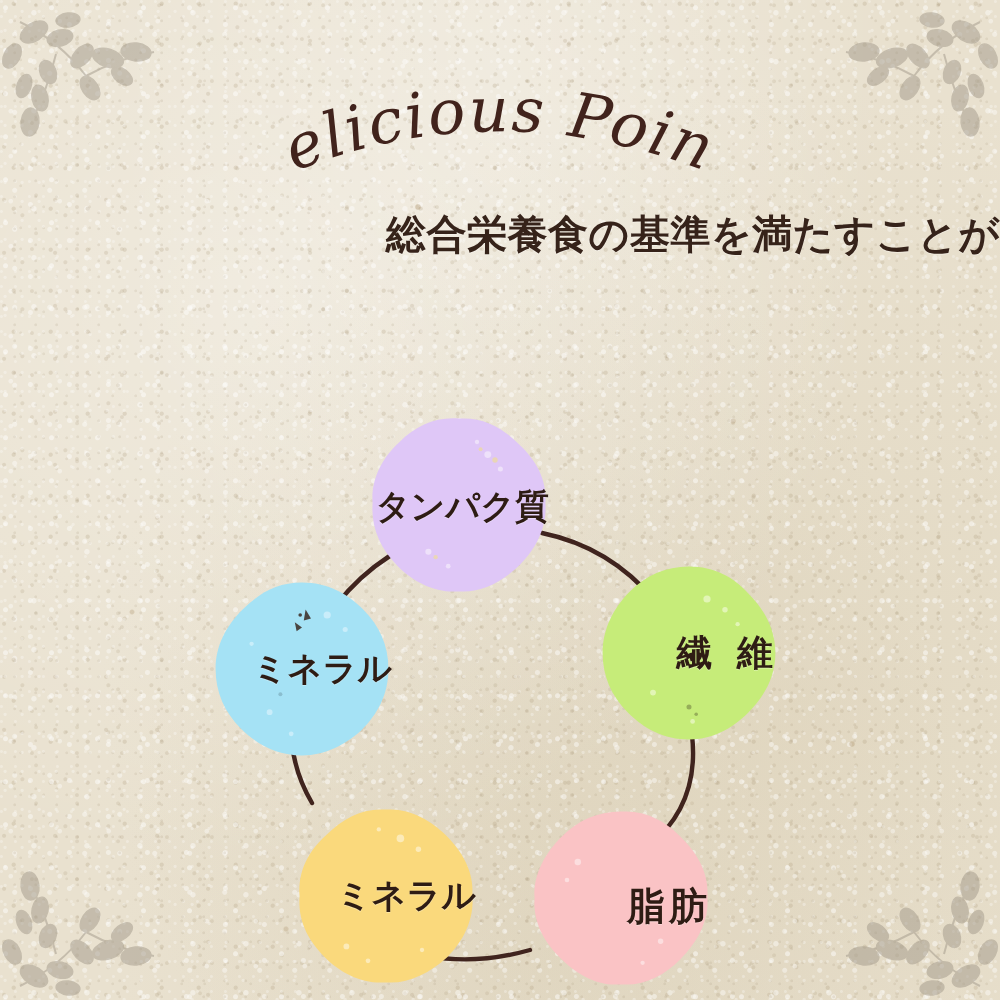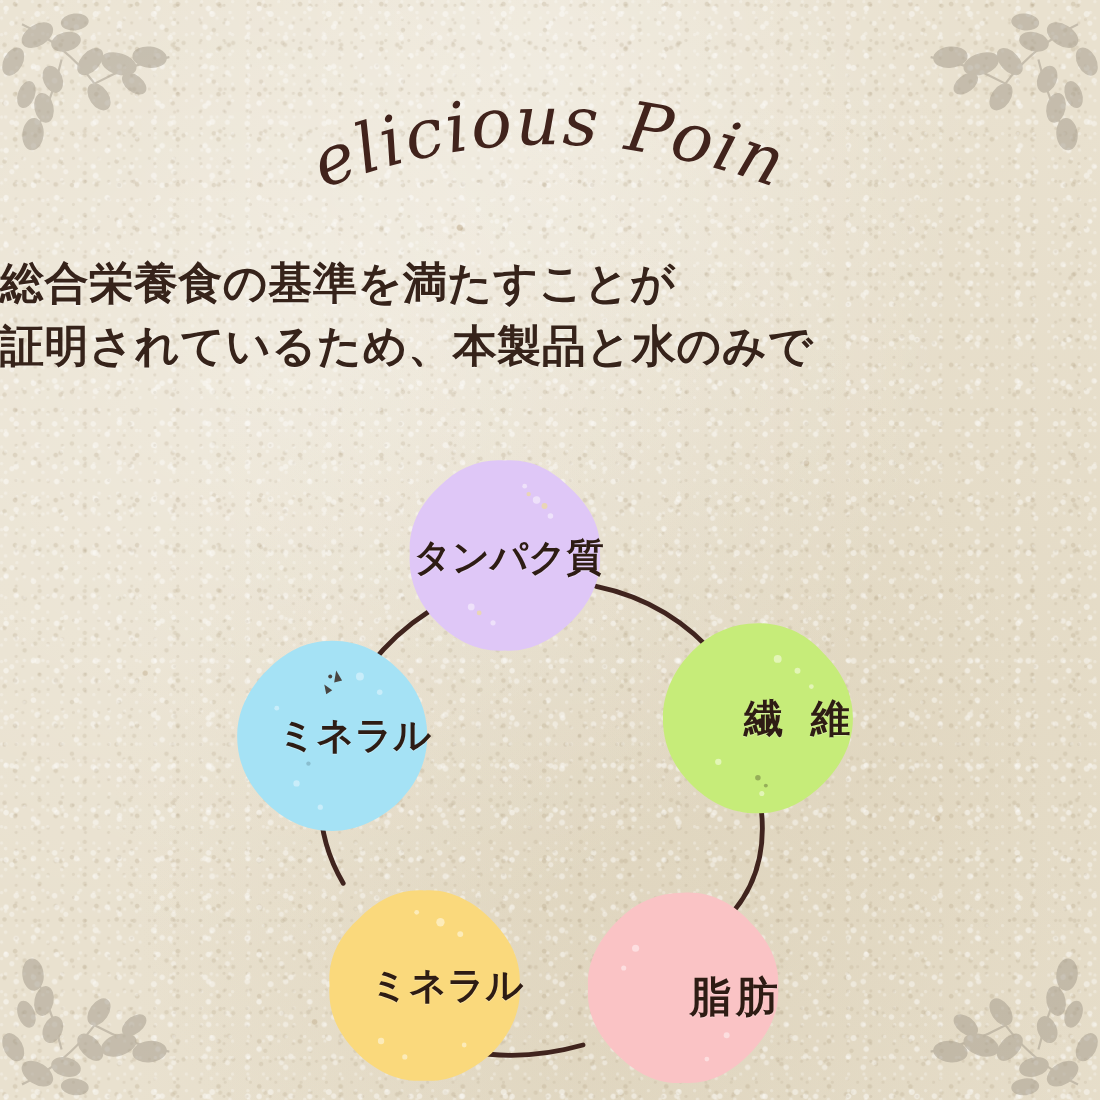--- a/index.html
+++ b/index.html
@@ -100,29 +100,28 @@
     fill: #41231c;
     letter-spacing: 2px;
   }
 
   
   #body-copy {
     position: absolute;
     top: 206px;
     left: 0;
     width: 1000px;
-    text-align: left;
+    text-align: right;
     color: #36231a;
     font-family: "DejaVu Sans", sans-serif;
     font-weight: bold;
     font-size: 40px;
     line-height: 57px;
     letter-spacing: .5px;
     text-shadow: 0 1px 0 rgba(255,255,255,.35);
-    margin-top: 24px;
   }
   #body-copy .line { display: block; white-space: nowrap; }
 
   
   #diagram {
     position: absolute;
     left: 200px;
     top: 415px;
     width: 600px;
     height: 585px;
@@ -281,21 +280,20 @@
         <path id="arc" d="M 290 115 Q 500 30 718 118"></path>
       </defs>
       <text class="script-text" text-anchor="middle">
         <textPath href="#arc" startOffset="50%">Delicious Points</textPath>
       </text>
     </svg>
   </div>
 
   <div id="body-copy">
     <span class="line">総合栄養食の基準を満たすことが</span>
-    <span class="line">証明されているため、本製品と水のみで</span>
   </div>
 
   <div id="diagram">
 
     <svg id="ring" viewBox="0 0 600 585">
 
       <path d="M 342 118 Q 410 132 455 186"></path>
 
       <path d="M 492 320 Q 500 390 448 432"></path>
 

